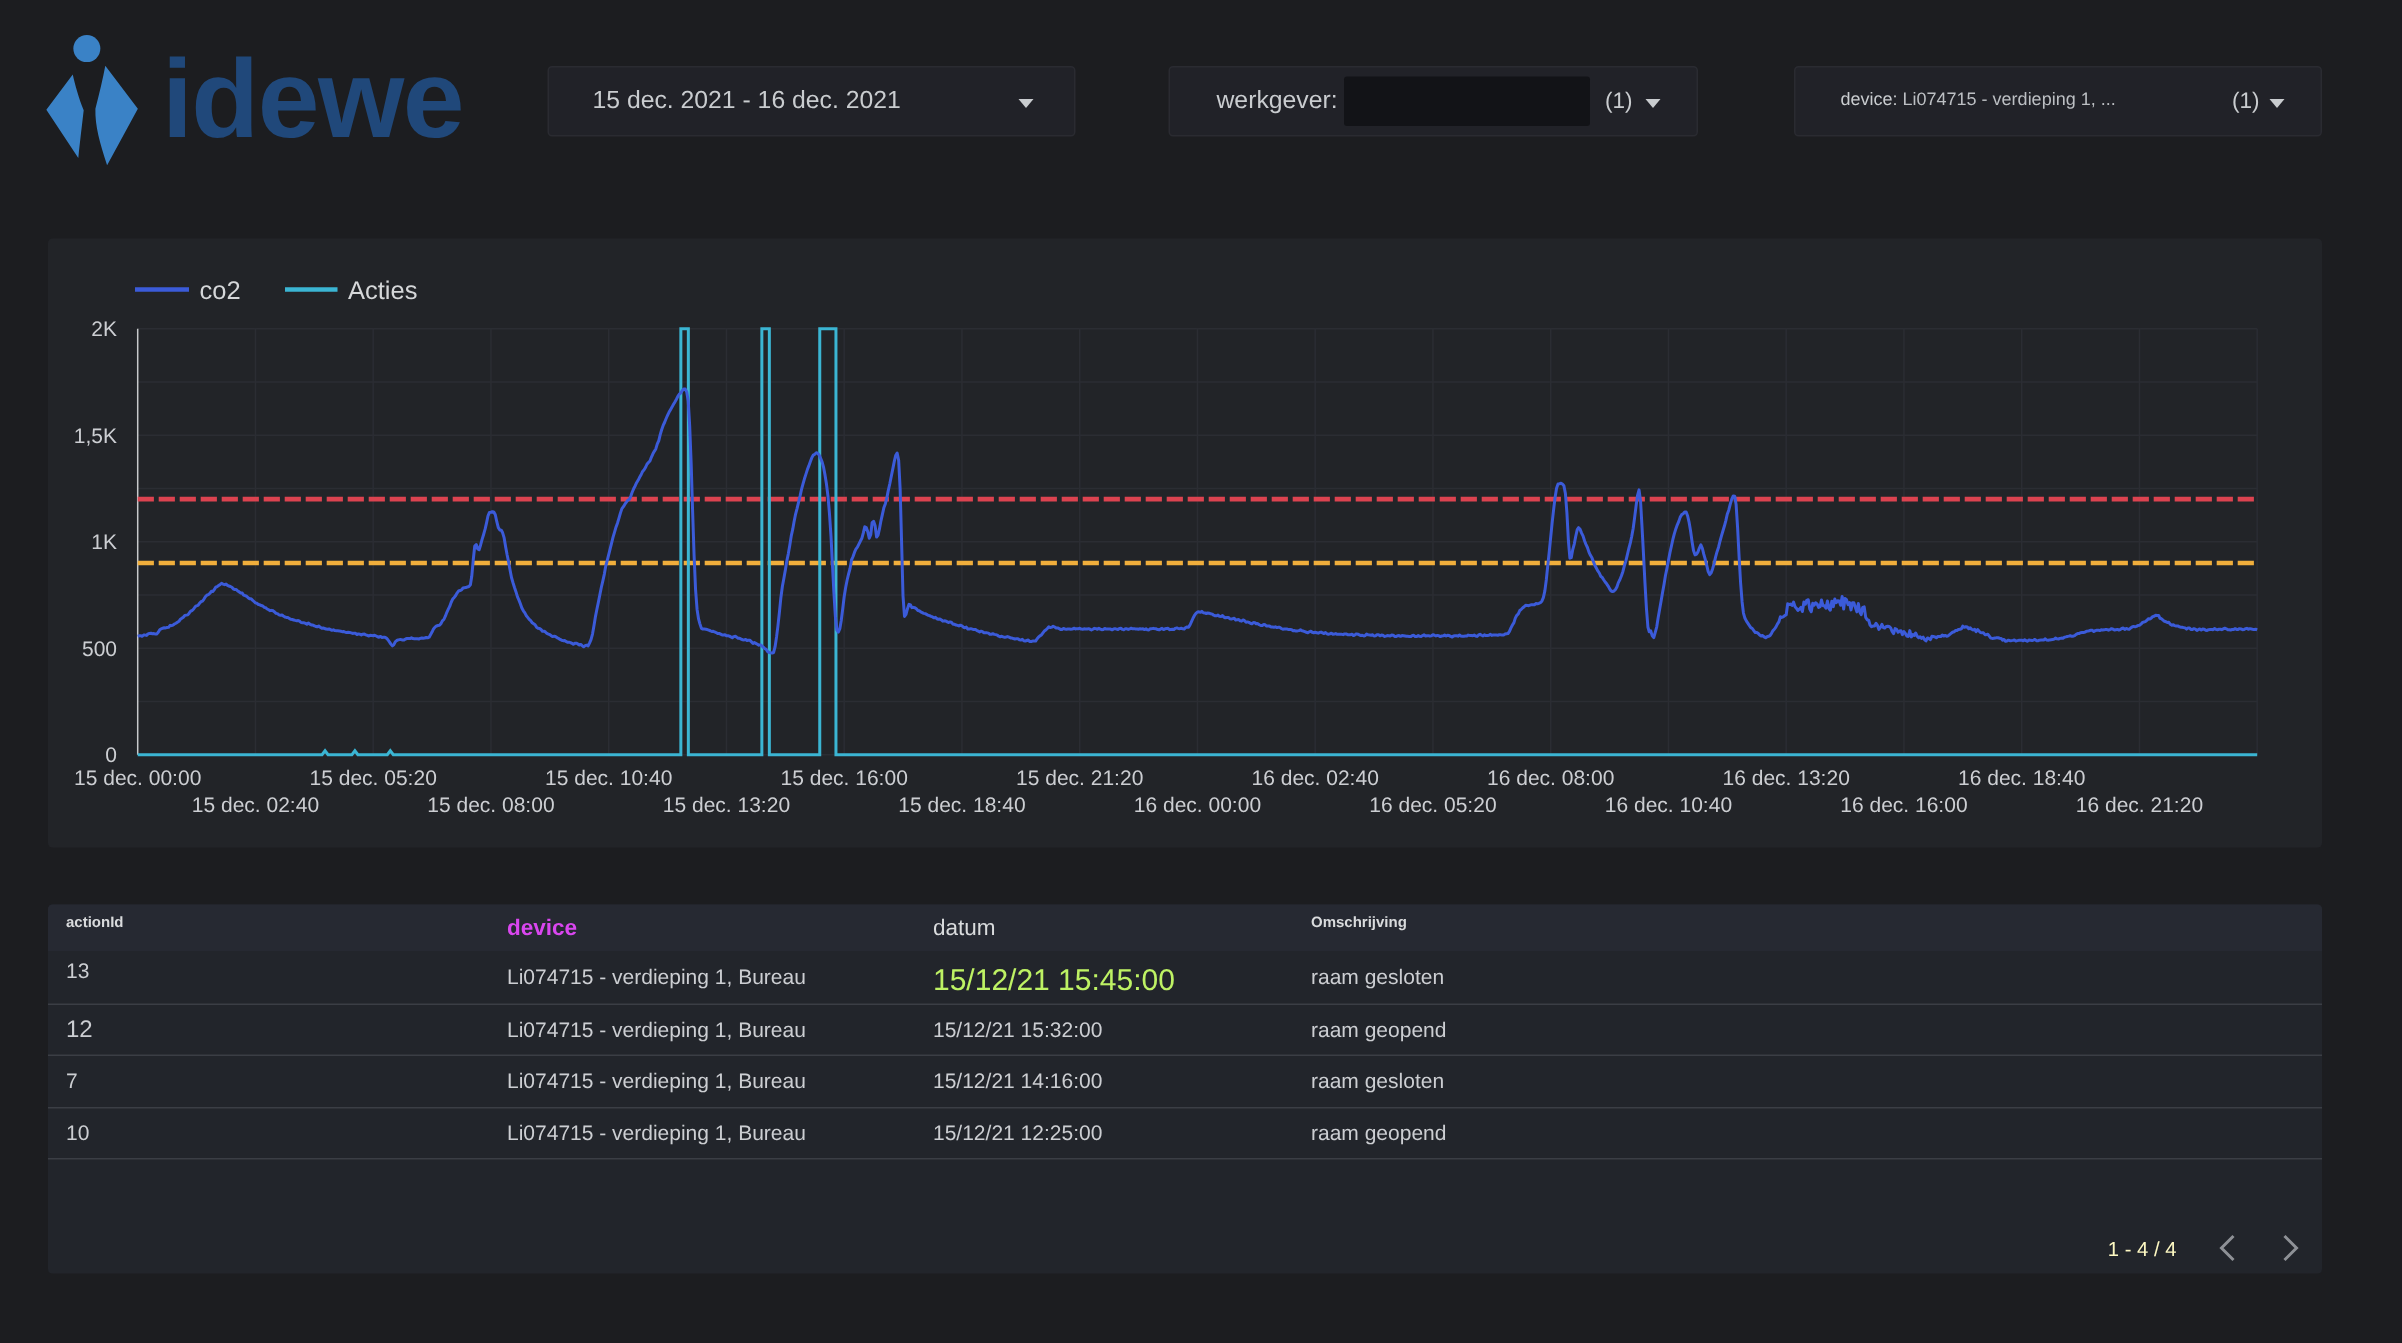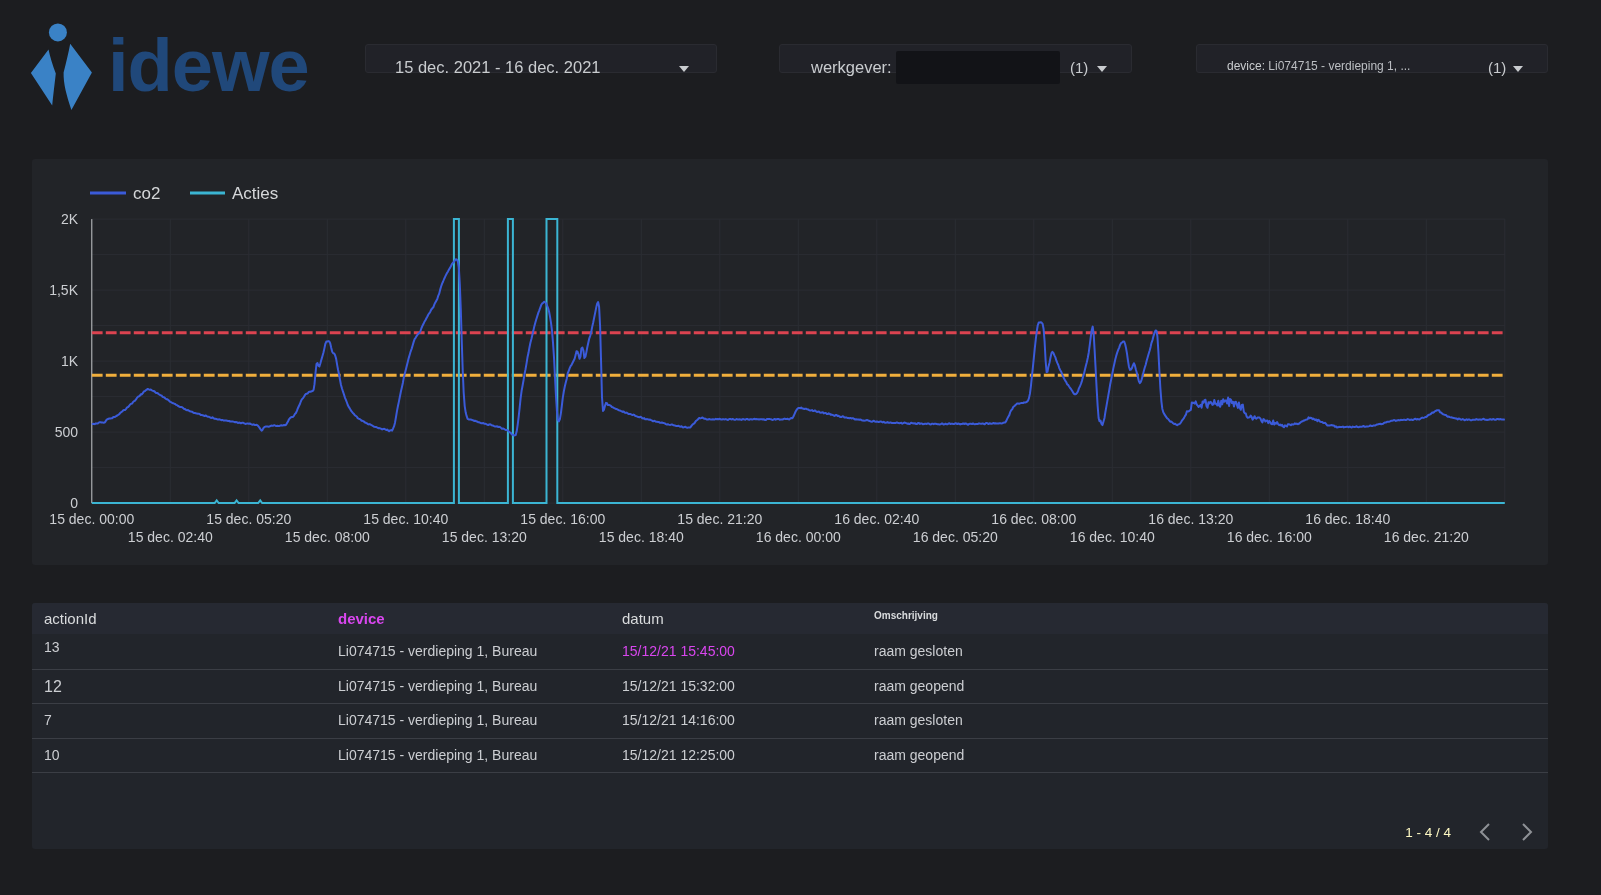--- a/index.html
+++ b/index.html
@@ -1,16 +1,16 @@
 <!DOCTYPE html>
 <html><head><meta charset="utf-8"><title>co2</title><style>
 html,body{margin:0;padding:0;background:#1c1d20;width:1601px;height:895px;overflow:hidden;
 font-family:"Liberation Sans",sans-serif;}
 .abs{position:absolute}
-.dd{position:absolute;top:44px;height:29px;background:#212228;border:1px solid #2a2b31;
+.dd{position:absolute;top:44px;height:47px;background:#212228;border:1px solid #2a2b31;
 border-radius:3px;box-sizing:border-box}
 .ddt{color:#c9cccf;font-size:16.5px;position:absolute;top:13px;white-space:nowrap}
 .caret{position:absolute;width:0;height:0;border-left:5.5px solid transparent;
 border-right:5.5px solid transparent;border-top:6px solid #c9cccf;top:21px}
 .panel{position:absolute;left:32px;width:1516px;background:#222428;border-radius:3px}
 </style></head><body>
 
 <svg class="abs" style="left:26px;top:18px" width="300" height="100" viewBox="0 0 300 100">
   <circle cx="31.9" cy="14.4" r="9" fill="#3a82c6"></circle>
   <path d="M22.5,31.6 L4.9,55.1 L26.2,87.4 C27.5,75 28.6,66 29.8,55.5 C26.6,47.5 24,38.5 22.5,31.6 Z" fill="#3a82c6"></path>
@@ -99,28 +99,28 @@
     <line x1="58" y1="34" x2="94" y2="34" stroke="#3b5bd9" stroke-width="3"></line>
     <text x="101" y="40" fill="#d5d7d9" font-size="17">co2</text>
     <line x1="158" y1="34" x2="193" y2="34" stroke="#3bb5d3" stroke-width="3"></line>
     <text x="200" y="40" fill="#d5d7d9" font-size="17">Acties</text>
   </g>
 </svg>
 </div>
 
 <div class="panel" style="top:603px;height:246px;background:#22252b">
   <div class="abs" style="left:0;top:0;width:100%;height:31px;background:#262932;border-radius:3px 3px 0 0"></div>
-  <div class="abs" style="left:12px;top:7px;color:#d9dbdd;font-size:15px;font-weight:normal">actionId</div>
+  <div class="abs" style="left:12px;top:7px;color:#d9dbdd;font-size:10px;font-weight:bold">actionId</div>
   <div class="abs" style="left:306px;top:7px;color:#d946ef;font-size:15px;font-weight:bold">device</div>
   <div class="abs" style="left:590px;top:7px;color:#d9dbdd;font-size:15px;font-weight:normal">datum</div>
   <div class="abs" style="left:842px;top:7px;color:#d9dbdd;font-size:10px;font-weight:bold">Omschrijving</div>
   <div class="abs" style="left:0;top:31.0px;width:100%;height:34.6px;border-bottom:1px solid #3b3e45"></div>
   <div class="abs" style="left:12px;top:36px;color:#ccced2;font-size:14px">13</div>
   <div class="abs" style="left:306px;top:40.0px;color:#ccced2;font-size:14px">Li074715 - verdieping 1, Bureau</div>
-  <div class="abs" style="left:590px;top:40.0px;color:#d946ef;font-size:14px">15/12/21 15:45:00</div>
+  <div class="abs" style="left:590px;top:40.0px;color:#bef264;font-size:20px">15/12/21 15:45:00</div>
   <div class="abs" style="left:842px;top:40.0px;color:#ccced2;font-size:14px">raam gesloten</div>
   <div class="abs" style="left:0;top:65.6px;width:100%;height:34.6px;border-bottom:1px solid #3b3e45"></div>
   <div class="abs" style="left:12px;top:74.6px;color:#ccced2;font-size:16px">12</div>
   <div class="abs" style="left:306px;top:74.6px;color:#ccced2;font-size:14px">Li074715 - verdieping 1, Bureau</div>
   <div class="abs" style="left:590px;top:74.6px;color:#ccced2;font-size:14px">15/12/21 15:32:00</div>
   <div class="abs" style="left:842px;top:74.6px;color:#ccced2;font-size:14px">raam geopend</div>
   <div class="abs" style="left:0;top:100.2px;width:100%;height:34.6px;border-bottom:1px solid #3b3e45"></div>
   <div class="abs" style="left:12px;top:109.2px;color:#ccced2;font-size:14px">7</div>
   <div class="abs" style="left:306px;top:109.2px;color:#ccced2;font-size:14px">Li074715 - verdieping 1, Bureau</div>
   <div class="abs" style="left:590px;top:109.2px;color:#ccced2;font-size:14px">15/12/21 14:16:00</div>

